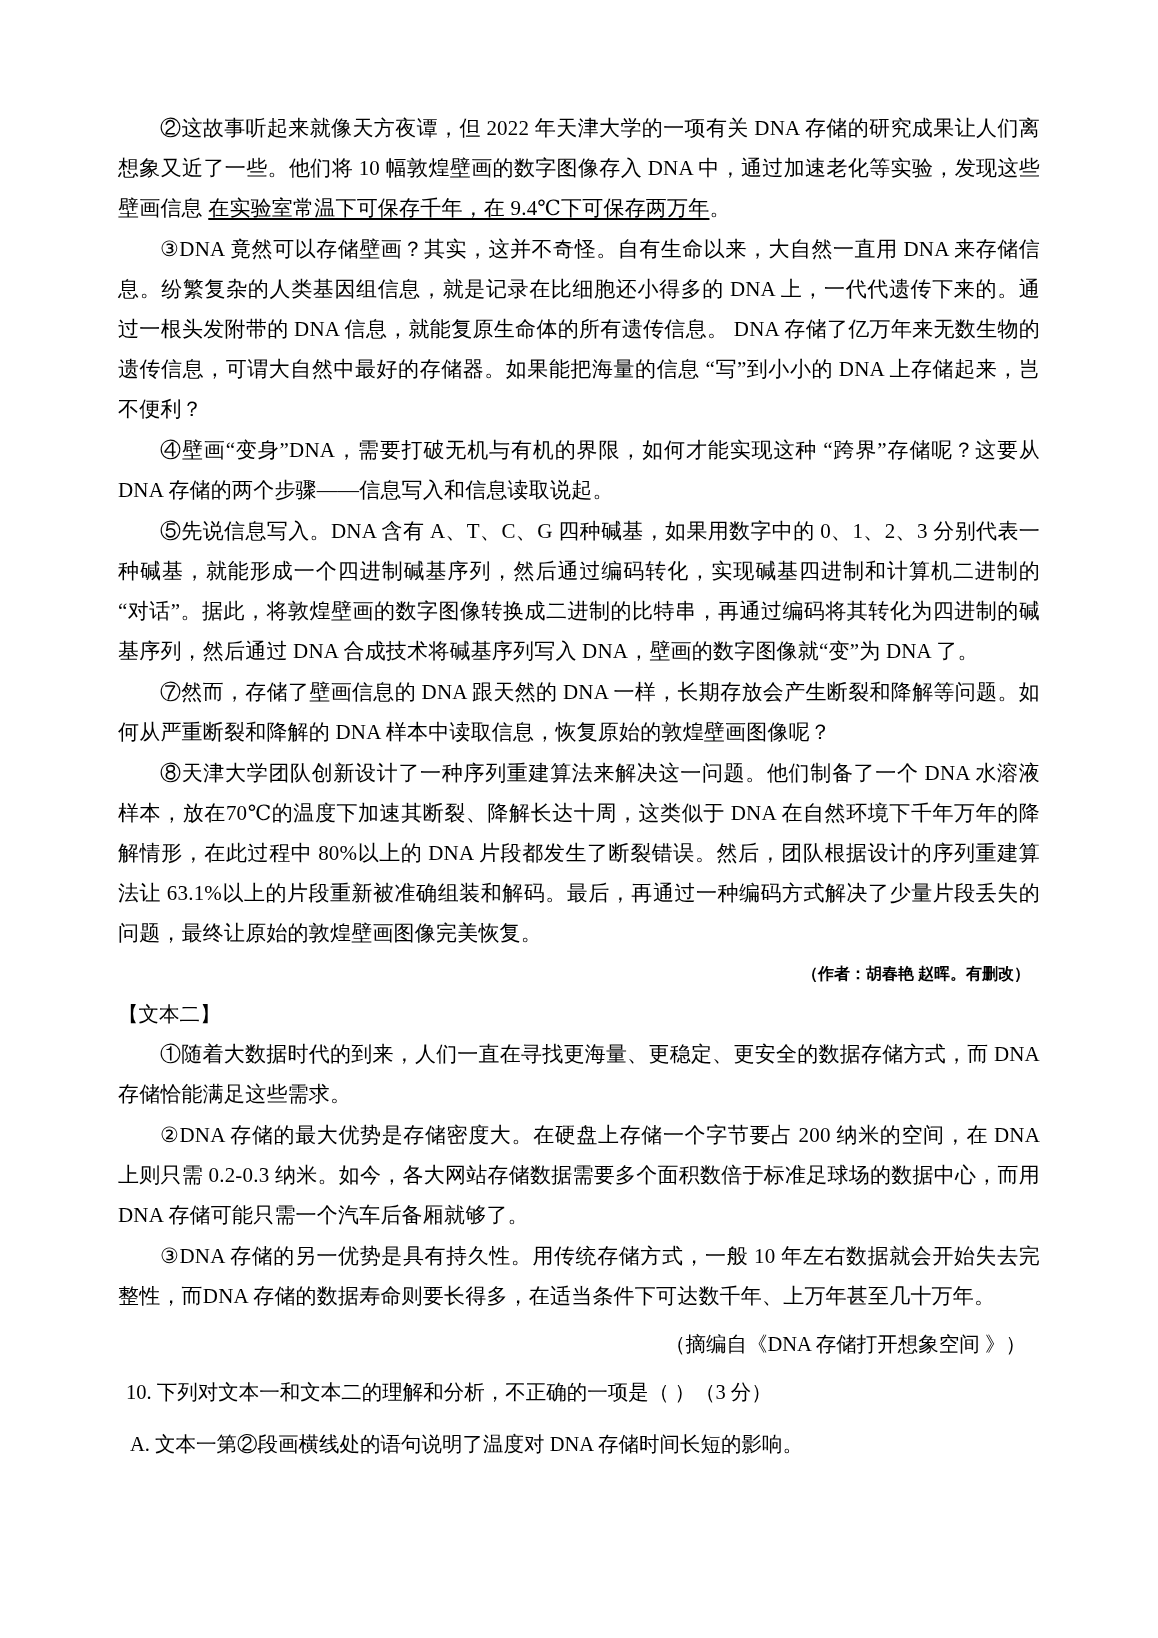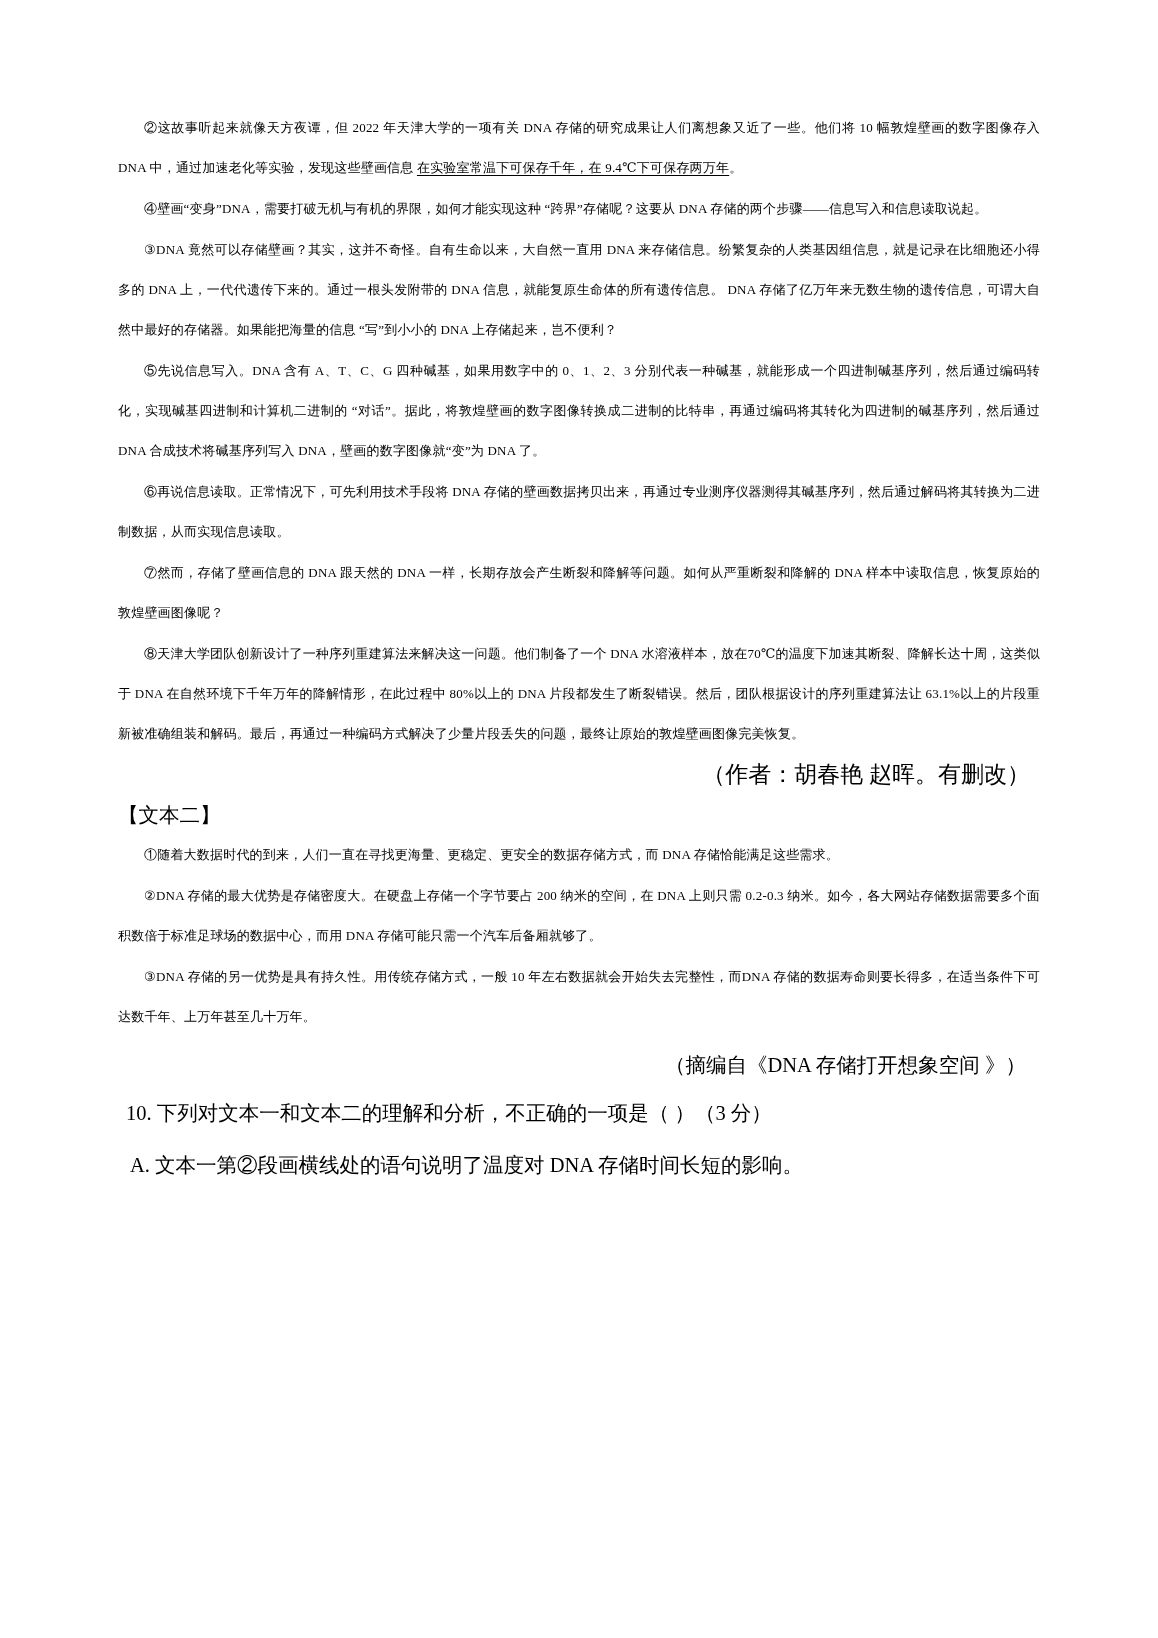--- a/index.html
+++ b/index.html
@@ -14,40 +14,41 @@
     color: #000000;
   }
   .page {
     width: 1158px;
     min-height: 1638px;
     box-sizing: border-box;
     padding: 108px 118px 40px 118px;
     position: relative;
   }
   .para {
-    font-size: 13px;
+    font-size: 21px;
     line-height: 40px;
     text-align: justify;
     text-justify: inter-ideograph;
     margin: 0 0 1px 0;
     letter-spacing: 0.2px;
   }
   .indent {
     text-indent: 2em;
   }
   .underline {
     text-decoration: underline;
     text-underline-offset: 3px;
   }
   .source {
-    font-size: 23px;
+    font-size: 16px;
     line-height: 40px;
     text-align: right;
     margin: 0;
     padding-right: 10px;
+    font-weight: bold;
   }
   .source2 {
     font-size: 20.5px;
     line-height: 40px;
     text-align: right;
     margin: 8px;
     padding-right: 6px;
   }
   .heading {
     font-size: 20.5px;
@@ -70,27 +71,26 @@
 </style>
 </head>
 <body>
 
 <div class="page">
 
   <p class="para indent">
     <span>②这故事听起来就像天方夜谭，但 2022 年天津大学的一项有关 DNA 存储的研究成果让人们离想象又近了一些。他们将 10 幅敦煌壁画的数字图像存入 DNA 中，通过加速老化等实验，发现这些壁画信息 </span><span class="underline">在实验室常温下可保存千年，在 9.4℃下可保存两万年</span><span>。</span>
   </p>
 
+  <p class="para indent">③DNA 竟然可以存储壁画？其实，这并不奇怪。自有生命以来，大自然一直用 DNA 来存储信息。纷繁复杂的人类基因组信息，就是记录在比细胞还小得多的 DNA 上，一代代遗传下来的。通过一根头发附带的 DNA 信息，就能复原生命体的所有遗传信息。 DNA 存储了亿万年来无数生物的遗传信息，可谓大自然中最好的存储器。如果能把海量的信息 “写”到小小的 DNA 上存储起来，岂不便利？</p>
+
   <p class="para indent">④壁画“变身”DNA，需要打破无机与有机的界限，如何才能实现这种 “跨界”存储呢？这要从 DNA 存储的两个步骤——信息写入和信息读取说起。</p>
-
-  <p class="para indent">③DNA 竟然可以存储壁画？其实，这并不奇怪。自有生命以来，大自然一直用 DNA 来存储信息。纷繁复杂的人类基因组信息，就是记录在比细胞还小得多的 DNA 上，一代代遗传下来的。通过一根头发附带的 DNA 信息，就能复原生命体的所有遗传信息。 DNA 存储了亿万年来无数生物的遗传信息，可谓大自然中最好的存储器。如果能把海量的信息 “写”到小小的 DNA 上存储起来，岂不便利？</p>
 
   <p class="para indent">⑤先说信息写入。DNA 含有 A、T、C、G 四种碱基，如果用数字中的 0、1、2、3 分别代表一种碱基，就能形成一个四进制碱基序列，然后通过编码转化，实现碱基四进制和计算机二进制的 “对话”。据此，将敦煌壁画的数字图像转换成二进制的比特串，再通过编码将其转化为四进制的碱基序列，然后通过 DNA 合成技术将碱基序列写入 DNA，壁画的数字图像就“变”为 DNA 了。</p>
 
-  <p class="para indent">⑥再说信息读取。正常情况下，可先利用技术手段将 DNA 存储的壁画数据拷贝出来，再通过专业测序仪器测得其碱基序列，然后通过解码将其转换为二进制数据，从而实现信息读取。</p>
 
   <p class="para indent">⑦然而，存储了壁画信息的 DNA 跟天然的 DNA 一样，长期存放会产生断裂和降解等问题。如何从严重断裂和降解的 DNA 样本中读取信息，恢复原始的敦煌壁画图像呢？</p>
 
   <p class="para indent">⑧天津大学团队创新设计了一种序列重建算法来解决这一问题。他们制备了一个 DNA 水溶液样本，放在70℃的温度下加速其断裂、降解长达十周，这类似于 DNA 在自然环境下千年万年的降解情形，在此过程中 80%以上的 DNA 片段都发生了断裂错误。然后，团队根据设计的序列重建算法让 63.1%以上的片段重新被准确组装和解码。最后，再通过一种编码方式解决了少量片段丢失的问题，最终让原始的敦煌壁画图像完美恢复。</p>
 
   <p class="source">（作者：胡春艳  赵晖。有删改）</p>
 
   <p class="heading">【文本二】</p>
 
   <p class="para indent">①随着大数据时代的到来，人们一直在寻找更海量、更稳定、更安全的数据存储方式，而 DNA 存储恰能满足这些需求。</p>

